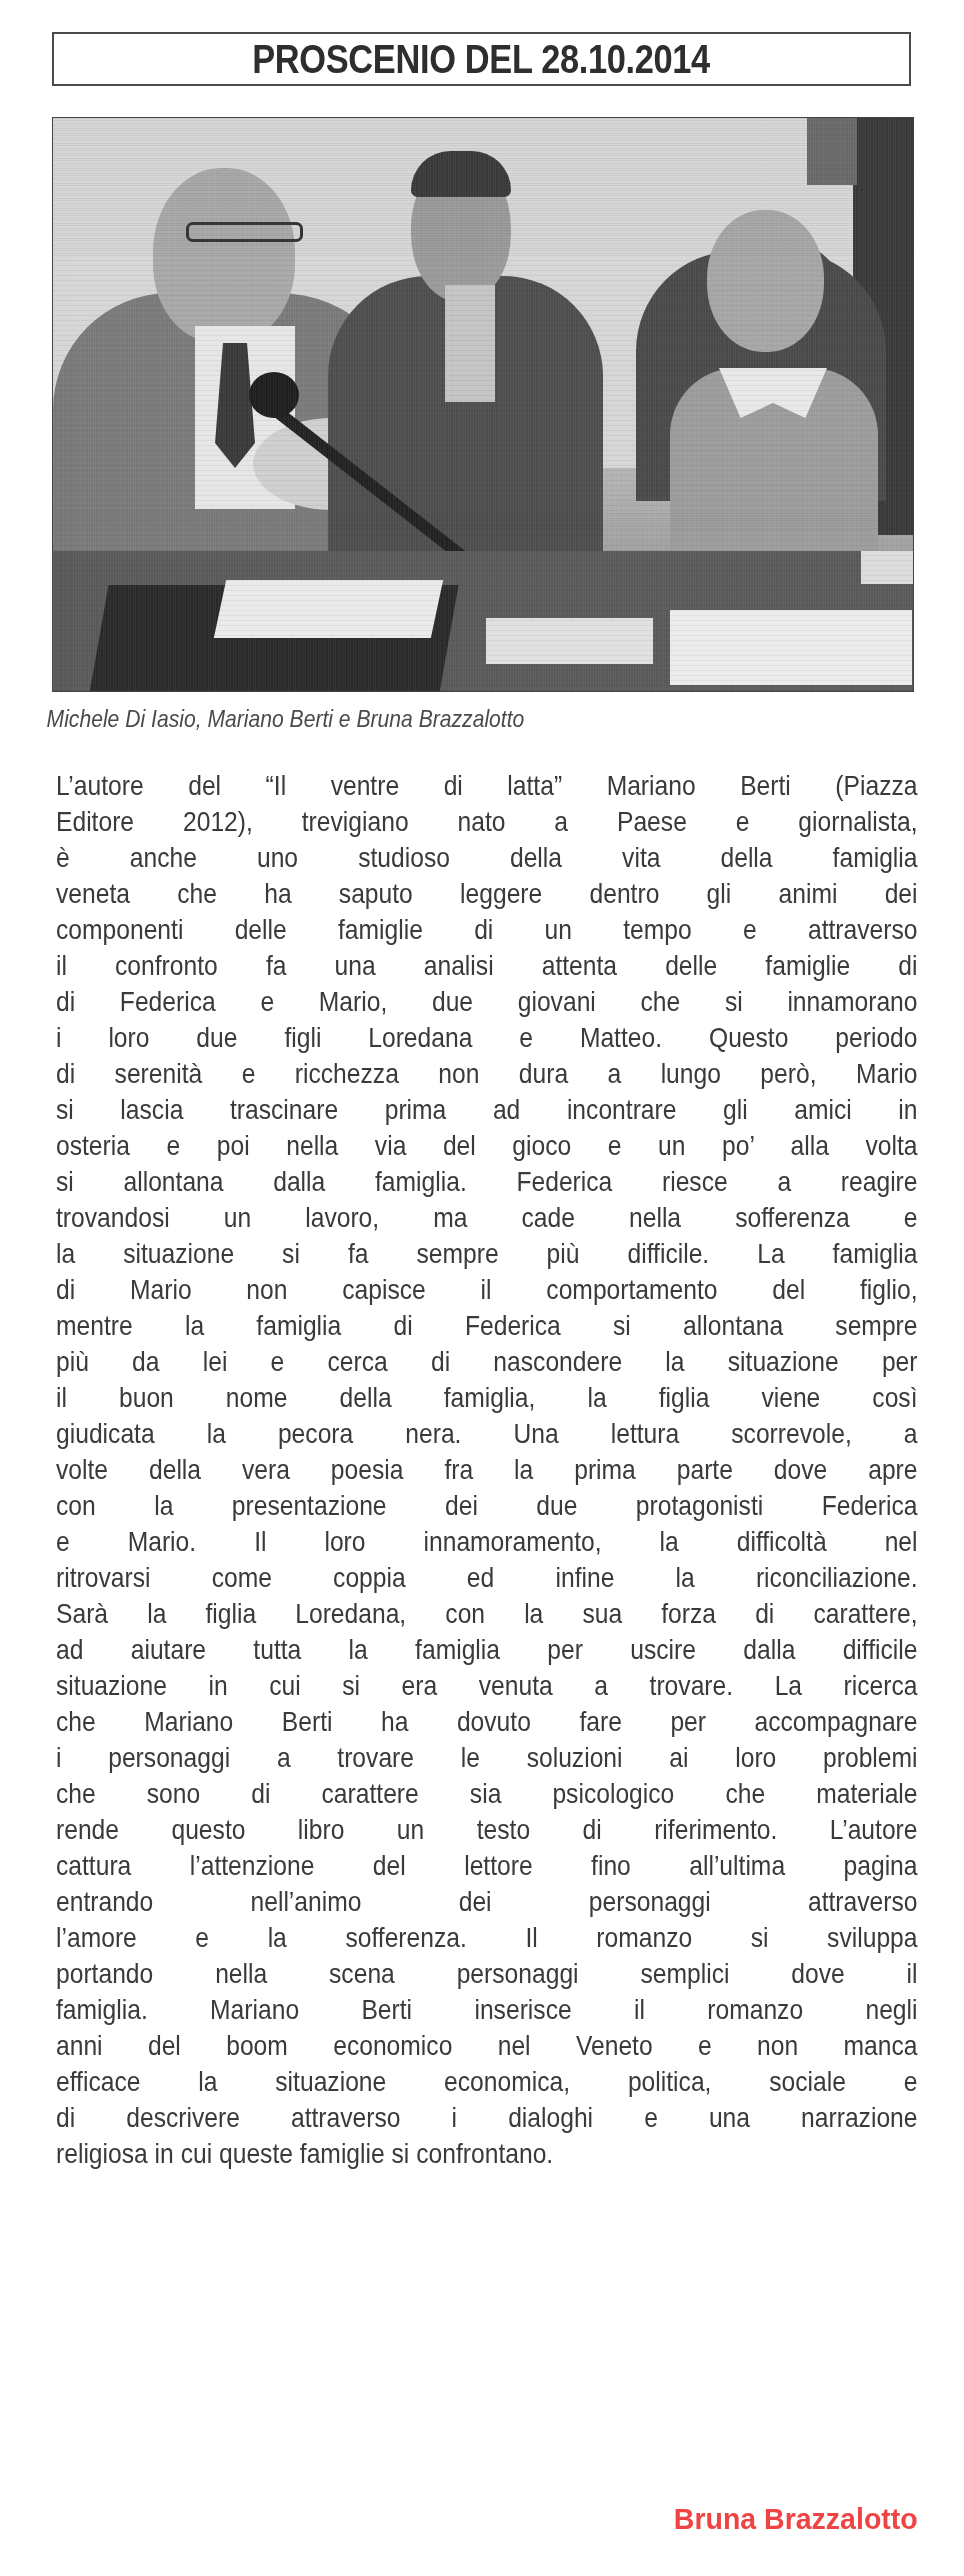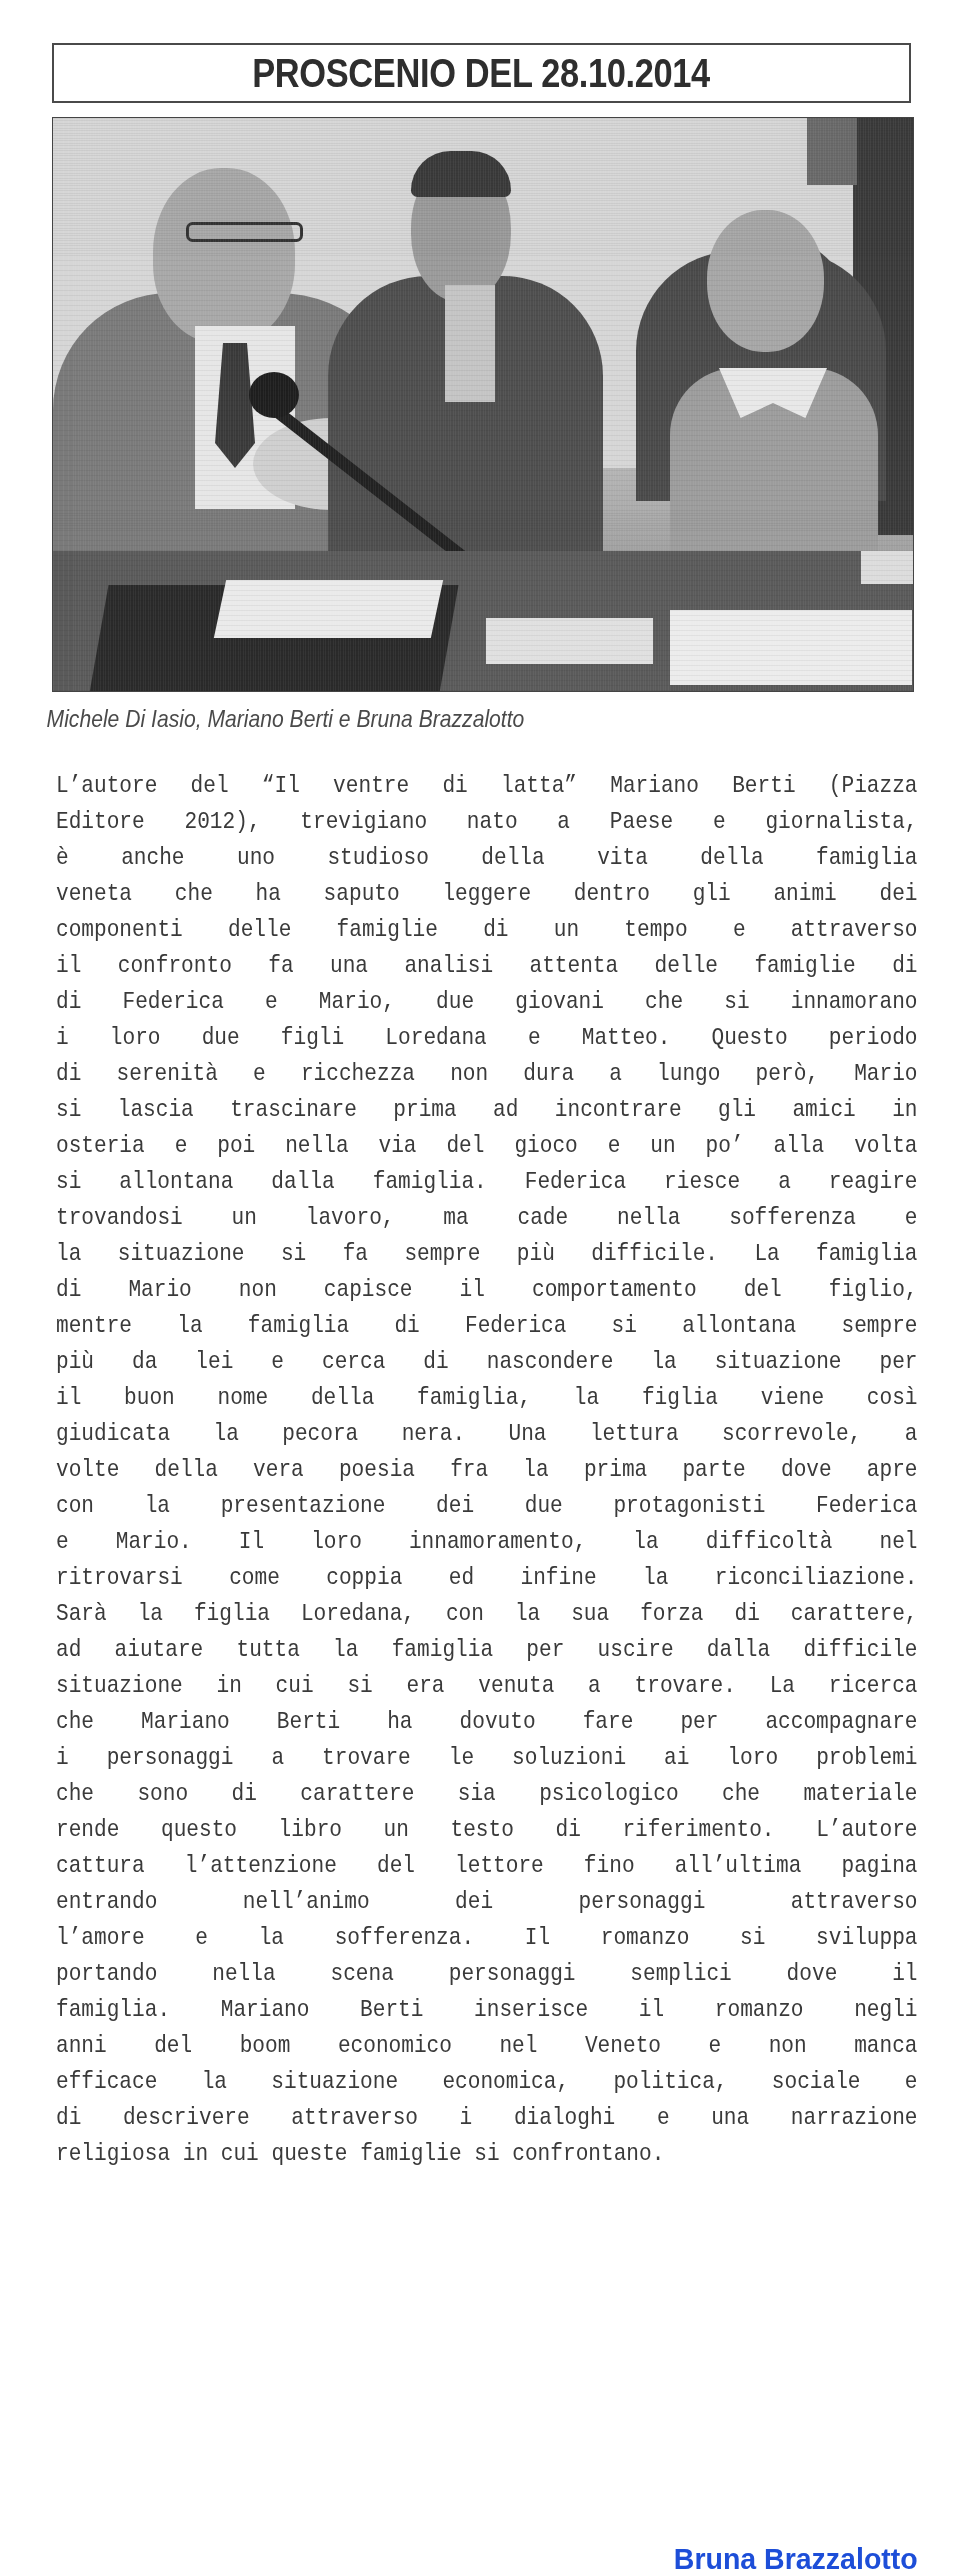--- a/index.html
+++ b/index.html
@@ -1,46 +1,46 @@
 <!DOCTYPE html>
 <html style="font-size:13.3px"><head>
 <meta charset="utf-8">
 <style>
   html, body { margin:0; padding:0; background:#ffffff; }
   body { width:965px; height:2576px; position:relative; overflow:hidden;
          font-family:"Liberation Sans", sans-serif; color:#3a3a3a; }
 
-  .header-box { position:absolute; left:52px; top:43px; width:859px; height:60px;
+  .header-box { position:absolute; left:52px; top:32px; width:859px; height:54px;
                 border:2.5px solid #4a4a4a; box-sizing:border-box; background:#fff;
                 display:flex; align-items:center; justify-content:center; }
   .header-title { font-family:"Liberation Sans", sans-serif; font-weight:bold;
                   font-size:40px; color:#2e2e2e; letter-spacing:-0.4px;
                   transform:scaleX(0.86); white-space:nowrap; }
 
   .photo { position:absolute; left:52px; top:117px; width:862px; height:575px;
            overflow:hidden; border:1.7px solid #444; box-sizing:border-box;
            background:linear-gradient(180deg,#d9d9d9 0%,#cfcfcf 40%,#a9a9a9 70%,#7a7a7a 100%); }
   .photo .shape { position:absolute; }
   .grain { position:absolute; inset:0;
            background-image:repeating-linear-gradient(0deg, rgba(0,0,0,0.05) 0 0.8px, transparent 0.8px 2.5px),
                             repeating-linear-gradient(90deg, rgba(255,255,255,0.05) 0 0.8px, transparent 0.8px 2.5px); }
 
   .caption { position:absolute; left:0; width:965px; top:705px; text-align:left;
              font-style:italic; font-size:24px; color:#4a4a4a;margin-left:14px; }
   .caption span { display:inline-block; transform:scaleX(0.88); }
 
   .body-text { position:absolute; left:56px; top:768px; width:861px; }
-  .line { height:36px; line-height:36px; font-size:24px; white-space:nowrap;
-          position:relative; overflow:visible;font-family:Liberation Mono, monospace; }
+  .line { height:36px; line-height:36px; font-size:28px; white-space:nowrap;
+          position:relative; overflow:visible; }
   .line .inner { display:block; width:979px; transform:scaleX(0.88); transform-origin:left center;
                  text-align:justify; text-align-last:justify; }
   .line.last .inner { text-align-last:left; }
 
   .signature { position:absolute; right:47px; top:2502px; font-weight:bold;
-               font-size:30px; color:#1d4ed8;margin-top:40px; }
+               font-size:30px; color:#ef4444; }
   .signature span { display:inline-block; transform:scaleX(0.95); transform-origin:right center; }
 </style>
 </head>
 <body>
 
 <div class="header-box">
   <span class="header-title">PROSCENIO DEL 28.10.2014</span>
 </div>
 
 <div class="photo">

